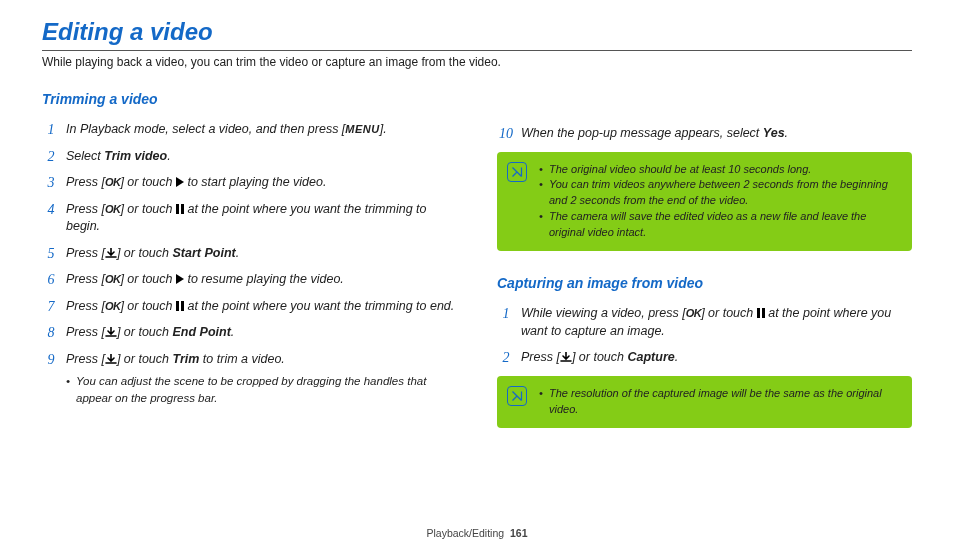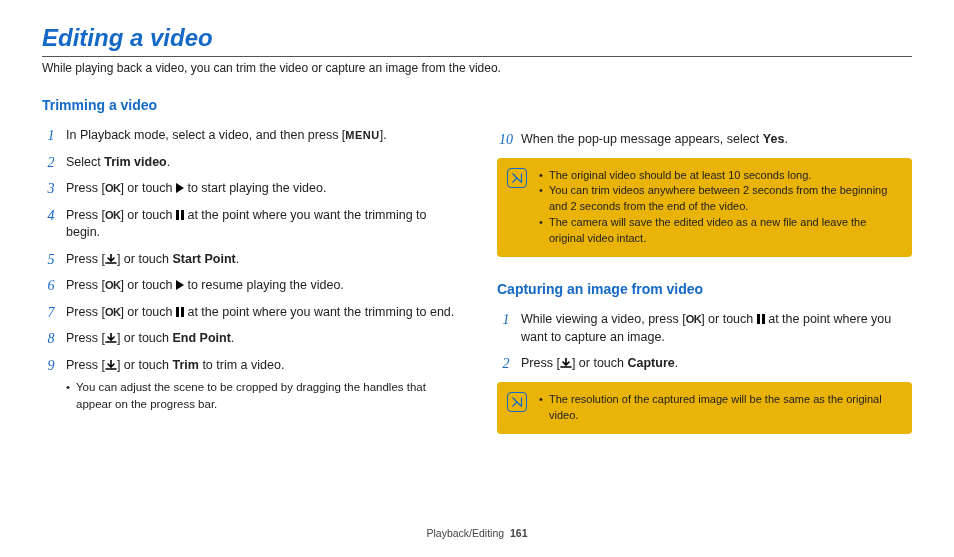--- a/index.html
+++ b/index.html
@@ -1,33 +1,33 @@
 <!DOCTYPE html>
 <html><head>
 <meta charset="utf-8">
 <style>
   * { box-sizing: border-box; margin: 0; padding: 0; }
   html, body { width: 954px; height: 557px; font-family: "Segoe UI", "Helvetica Neue", Arial, sans-serif; background: #fff; color: #222; }
-  .page { padding: 24px 42px 0 42px; }
+  .page { padding: 18px 42px 0 42px; }
   h1.title { color: #1469c7; font-size: 24px; font-weight: 700; margin-bottom: 4px; font-style: italic; }
   .rule { border: none; border-top: 1px solid #555; margin-bottom: 4px; }
   .intro { font-size: 12px; margin-bottom: 22px; }
-  .columns { display: flex; gap: 40px; }
+  .columns { display: flex; gap: 40px; font-style: italic; }
   .col { flex: 1; min-width: 0; }
   h2.subhead { color: #1469c7; font-size: 14px; font-weight: 700; margin-bottom: 14px; }
   ol.steps { list-style: none; counter-reset: step; }
   ol.steps > li { counter-increment: step; font-size: 12.5px; line-height: 1.4; margin-bottom: 9px; padding-left: 24px; position: relative; }
   ol.steps > li::before {
     content: counter(step);
     position: absolute; left: 0; top: -1px;
     color: #1469c7; font-style: italic; font-weight: 500; font-size: 14px;
     width: 18px; text-align: center;
     font-family: Georgia, "Times New Roman", serif;
   }
-  .infobox { background: #eab308; border-radius: 4px; padding: 10px 12px 10px 42px; position: relative; margin-top: 8px; margin-bottom: 24px; }
+  .infobox { background: #84cc16; border-radius: 4px; padding: 10px 12px 10px 42px; position: relative; margin-top: 8px; margin-bottom: 24px; }
   .infobox .badge {
     position: absolute; left: 10px; top: 10px;
     width: 20px; height: 20px; border: 1.5px solid #1469c7; border-radius: 4px;
     display: flex; align-items: center; justify-content: center;
   }
   .infobox .badge svg { width: 12px; height: 12px; }
   .infobox ul, .subnote ul { list-style: none; }
   .infobox li, .subnote li { font-size: 11px; line-height: 1.45; padding-left: 10px; position: relative; }
   .infobox li::before, .subnote li::before { content: "•"; position: absolute; left: 0; top: 0; }
   .subnote { padding-left: 24px; margin-top: -4px; margin-bottom: 3px; }

